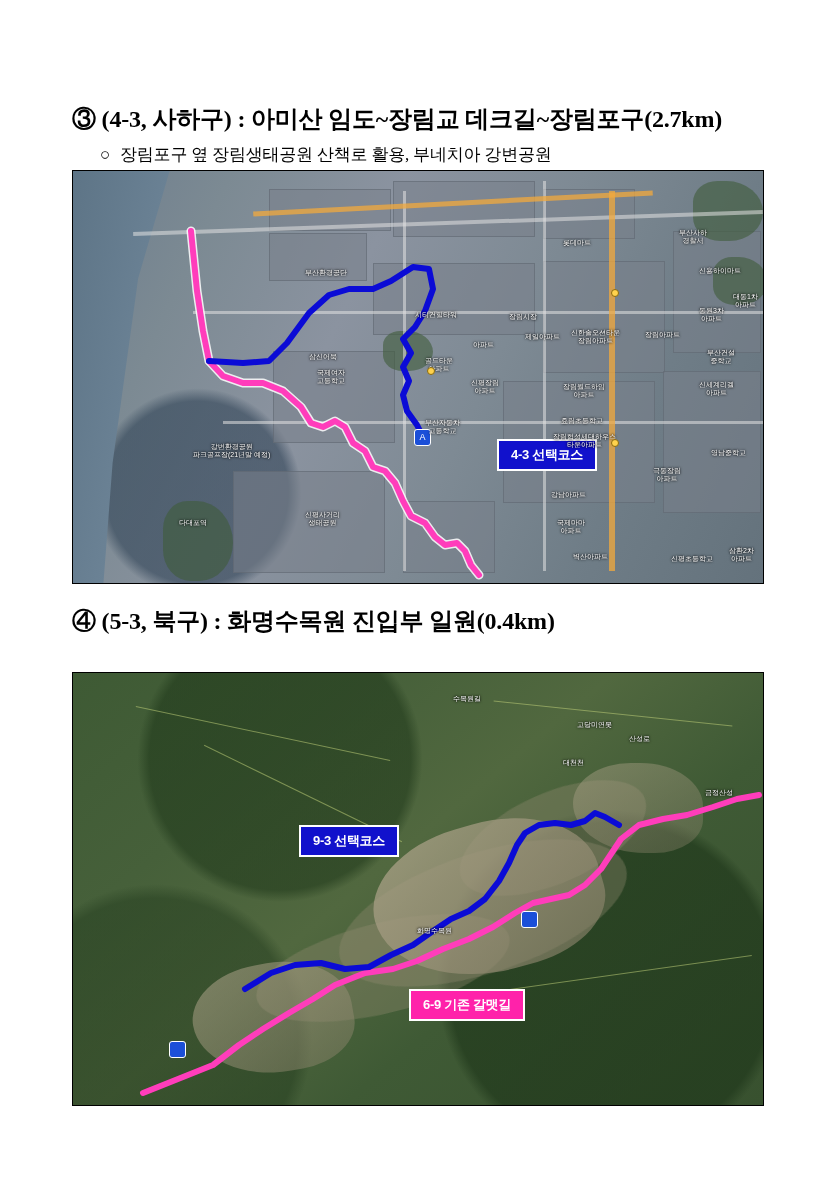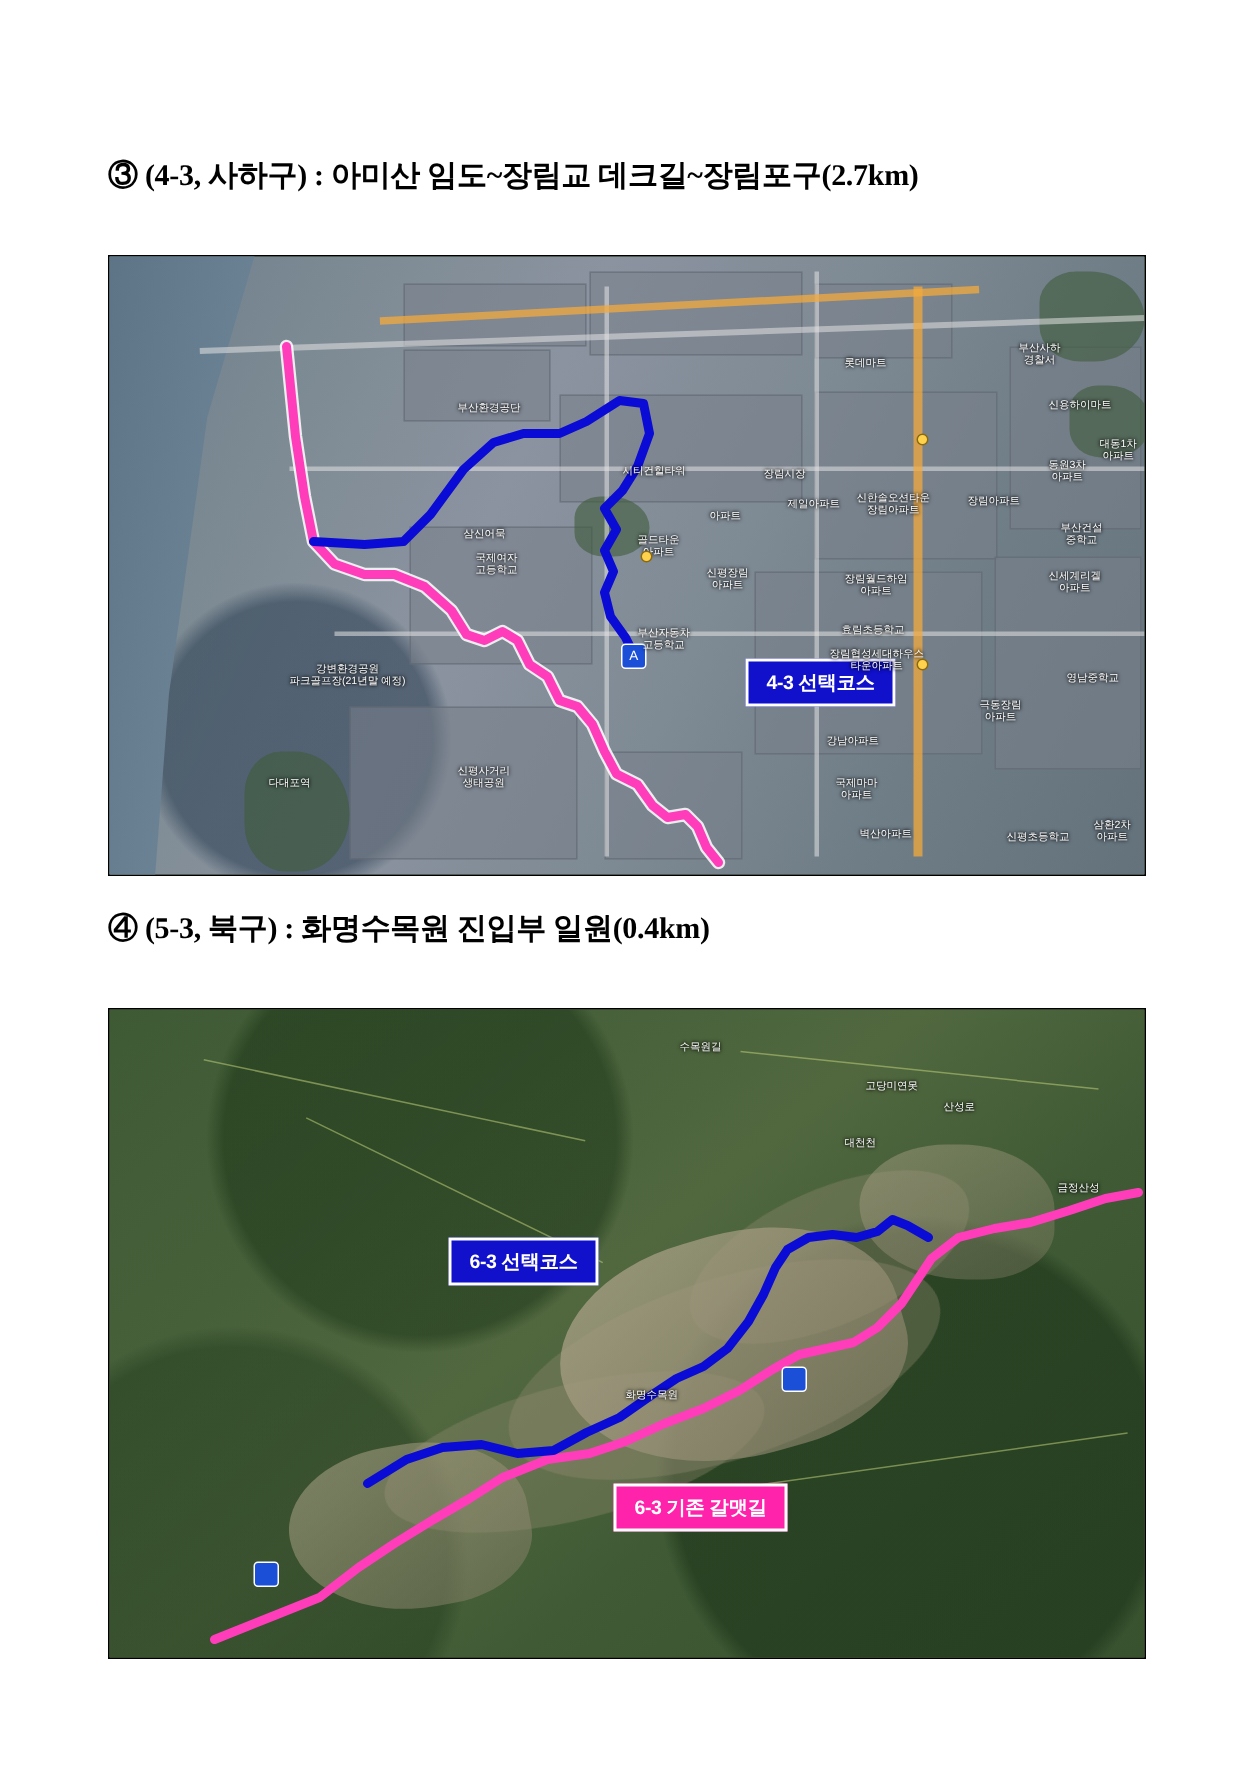--- a/index.html
+++ b/index.html
@@ -22,21 +22,21 @@
     height: 1181px;
   }
 
   
   .section {
     position: absolute;
     left: 72px;
     width: 700px;
   }
   .sec-title {
-    font-size: 20px;
+    font-size: 24px;
     font-weight: bold;
     letter-spacing: -0.2px;
     white-space: nowrap;
   }
   .sec-sub {
     font-size: 17px;
     letter-spacing: -0.2px;
     margin-top: 8px;
     margin-left: 28px;
     white-space: nowrap;
@@ -181,20 +181,23 @@
     overflow: visible;
   }
 </style>
 </head>
 <body>
 
 <div class="page">
 
   <div class="section" style="top:103px;">
     <div class="sec-title">③ (4-3, 사하구) : 아미산 임도~장림교 데크길~장림포구(2.7km)</div>
+    <div class="sec-sub">
+      <span class="bullet">○</span><span>장림포구 옆 장림생태공원 산책로 활용, 부네치아 강변공원</span>
+    </div>
   </div>
 
   <div class="map-frame" id="map1">
     <div class="map-inner">
       <div class="m1-bg"></div>
       <div class="water"></div>
 
       <div class="urbanblock" style="left:196px; top:18px; width:120px; height:40px;"></div>
       <div class="urbanblock" style="left:196px; top:62px; width:96px; height:46px;"></div>
       <div class="urbanblock" style="left:320px; top:10px; width:140px; height:54px;"></div>
@@ -312,22 +315,22 @@
       <svg class="routes" width="690" height="432" viewBox="0 0 690 432">
 
         <polyline points="70,420 110,404 140,392 166,372 190,356 216,340 240,326 262,312 292,300 320,296 344,288 370,276 396,266 420,254 442,240 460,230 478,226 496,222 512,212 528,196 548,166 566,152 590,146 614,142 640,134 664,126 686,122" fill="none" stroke="#ff3dbb" stroke-width="6" stroke-linejoin="round" stroke-linecap="round"></polyline>
 
         <polyline points="172,316 198,300 222,292 248,290 272,296 296,294 318,282 340,272 360,258 378,246 396,238 412,226 426,208 436,190 444,172 452,160 466,152 482,150 498,152 512,148 522,140 532,144 546,152" fill="none" stroke="#0b0bd6" stroke-width="6" stroke-linejoin="round" stroke-linecap="round"></polyline>
       </svg>
 
       <div class="marker-pin" style="left:448px; top:238px; background:#1b4fd8;"></div>
       <div class="marker-pin" style="left:96px; top:368px; background:#1b4fd8;"></div>
 
-      <div class="badge badge-blue" style="left:226px; top:152px;">6-3 선택코스</div>
-      <div class="badge badge-pink" style="left:336px; top:316px;">6-3 기존 갈맷길</div>
+      <div class="badge badge-blue" style="left:226px; top:152px;">9-3 선택코스</div>
+      <div class="badge badge-pink" style="left:336px; top:316px;">6-9 기존 갈맷길</div>
 
       <div class="maplabel" style="left:380px; top:22px;">수목원길</div>
       <div class="maplabel" style="left:504px; top:48px;">고당미연못</div>
       <div class="maplabel" style="left:632px; top:116px;">금정산성</div>
       <div class="maplabel" style="left:490px; top:86px;">대천천</div>
       <div class="maplabel" style="left:344px; top:254px;">화명수목원</div>
       <div class="maplabel" style="left:556px; top:62px;">산성로</div>
     </div>
   </div>
 

